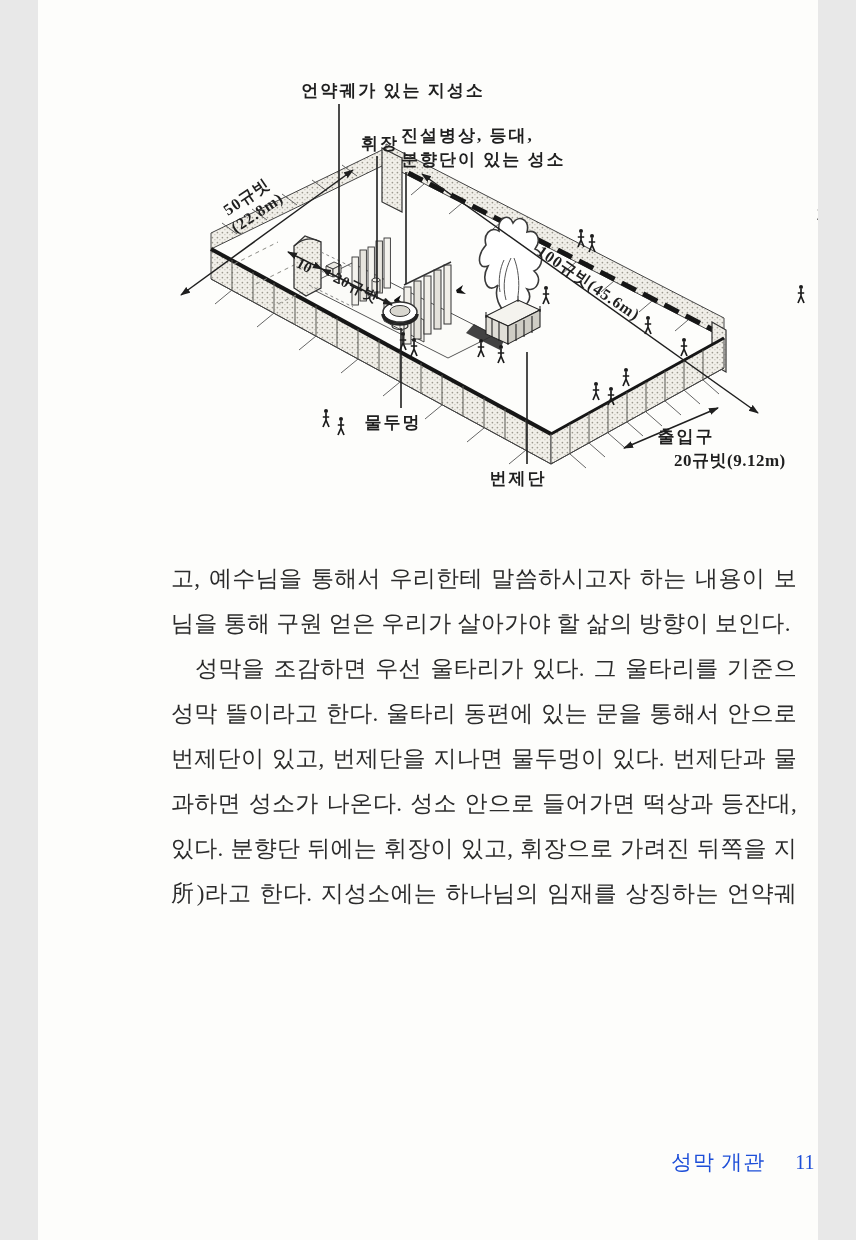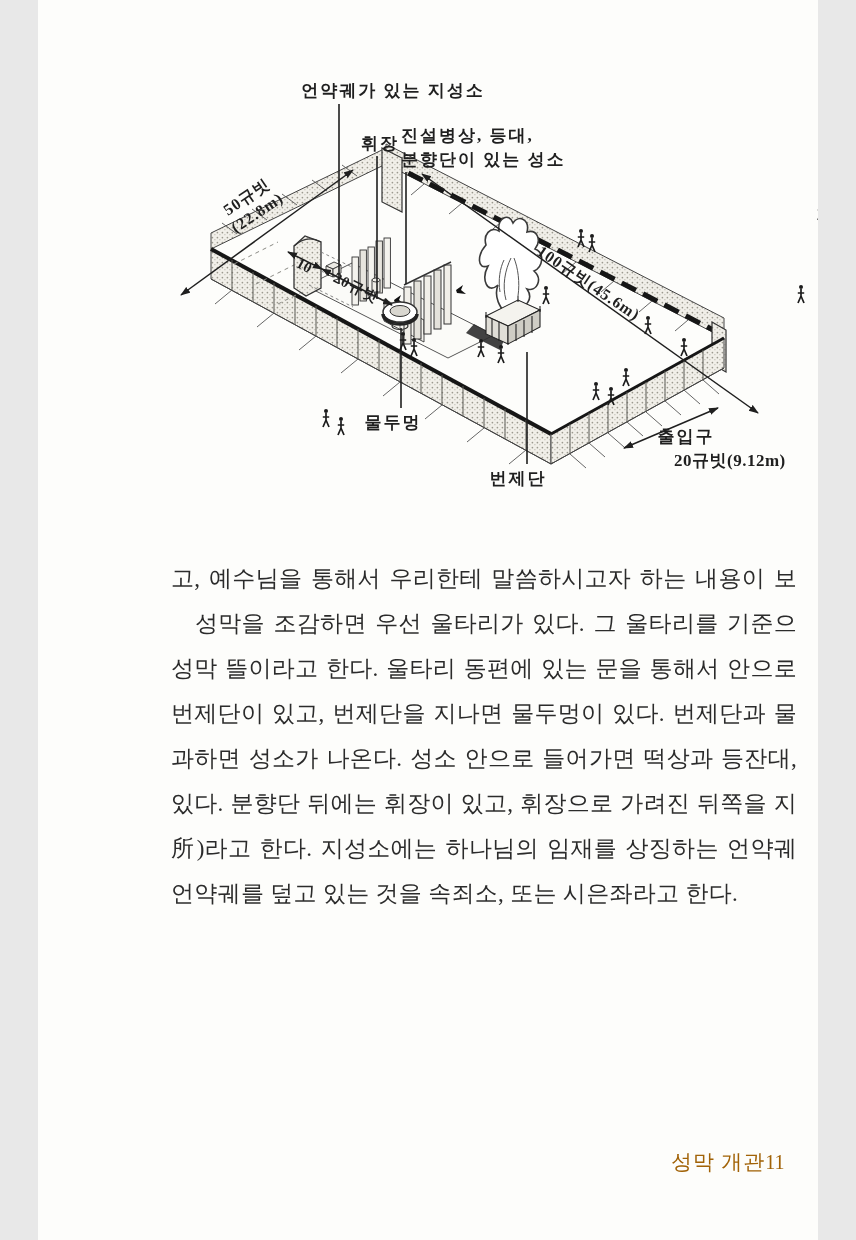--- a/index.html
+++ b/index.html
@@ -29,22 +29,22 @@
   }
   .bt-line{
     height:45px;overflow:hidden;
     text-align:justify;text-align-last:justify;
     white-space:normal;
   }
   .bt-line.last{text-align-last:left;}
   .bt-line.ind{padding-left:24px;}
   .footer{
     position:absolute;left:633px;top:1148px;
-    display:flex;align-items:baseline;
-    font-size:21px;letter-spacing:1px;color:#a16207;
+    display:flex;align-items:baseline;gap:30px;
+    font-size:21px;letter-spacing:1px;color:#1d4ed8;
   }
   .footer .pnum{font-size:20px;letter-spacing:0;}
 </style>
 </head>
 <body>
 
 <div class="page">
 
   <svg class="diagram" viewBox="0 0 722 452">
     <defs>
@@ -306,27 +306,27 @@
     </g>
 
     <text x="237" y="372" font-size="17" letter-spacing="2" text-anchor="middle">물두멍</text>
     <text x="362" y="428" font-size="17" letter-spacing="2" text-anchor="middle">번제단</text>
     <text x="530" y="386" font-size="17" letter-spacing="2" text-anchor="middle">출입구</text>
     <text x="518" y="410" font-size="17" letter-spacing="0.5" text-anchor="start">20규빗(9.12m)</text>
   </svg>
 
   <div class="bodytext">
     <div class="bt-line">고, 예수님을 통해서 우리한테 말씀하시고자 하는 내용이 보이고, 예수</div>
+    <div class="bt-line last">님을 통해 구원 얻은 우리가 살아가야 할 삶의 방향이 보인다.</div>
     <div class="bt-line ind">성막을 조감하면 우선 울타리가 있다. 그 울타리를 기준으로 내부를</div>
     <div class="bt-line">성막 뜰이라고 한다. 울타리 동편에 있는 문을 통해서 안으로 들어가면</div>
     <div class="bt-line">번제단이 있고, 번제단을 지나면 물두멍이 있다. 번제단과 물두멍을 통</div>
     <div class="bt-line">과하면 성소가 나온다. 성소 안으로 들어가면 떡상과 등잔대, 분향단이</div>
     <div class="bt-line">있다. 분향단 뒤에는 휘장이 있고, 휘장으로 가려진 뒤쪽을 지성소(至聖</div>
     <div class="bt-line">所)라고 한다. 지성소에는 하나님의 임재를 상징하는 언약궤가 있다. 그</div>
-    <div class="bt-line last">언약궤를 덮고 있는 것을 속죄소, 또는 시은좌라고 한다.</div>
   </div>
 
   <div class="footer">
     <span>성막 개관</span>
     <span class="pnum">11</span>
   </div>
 
 </div>
 
 </body></html>

